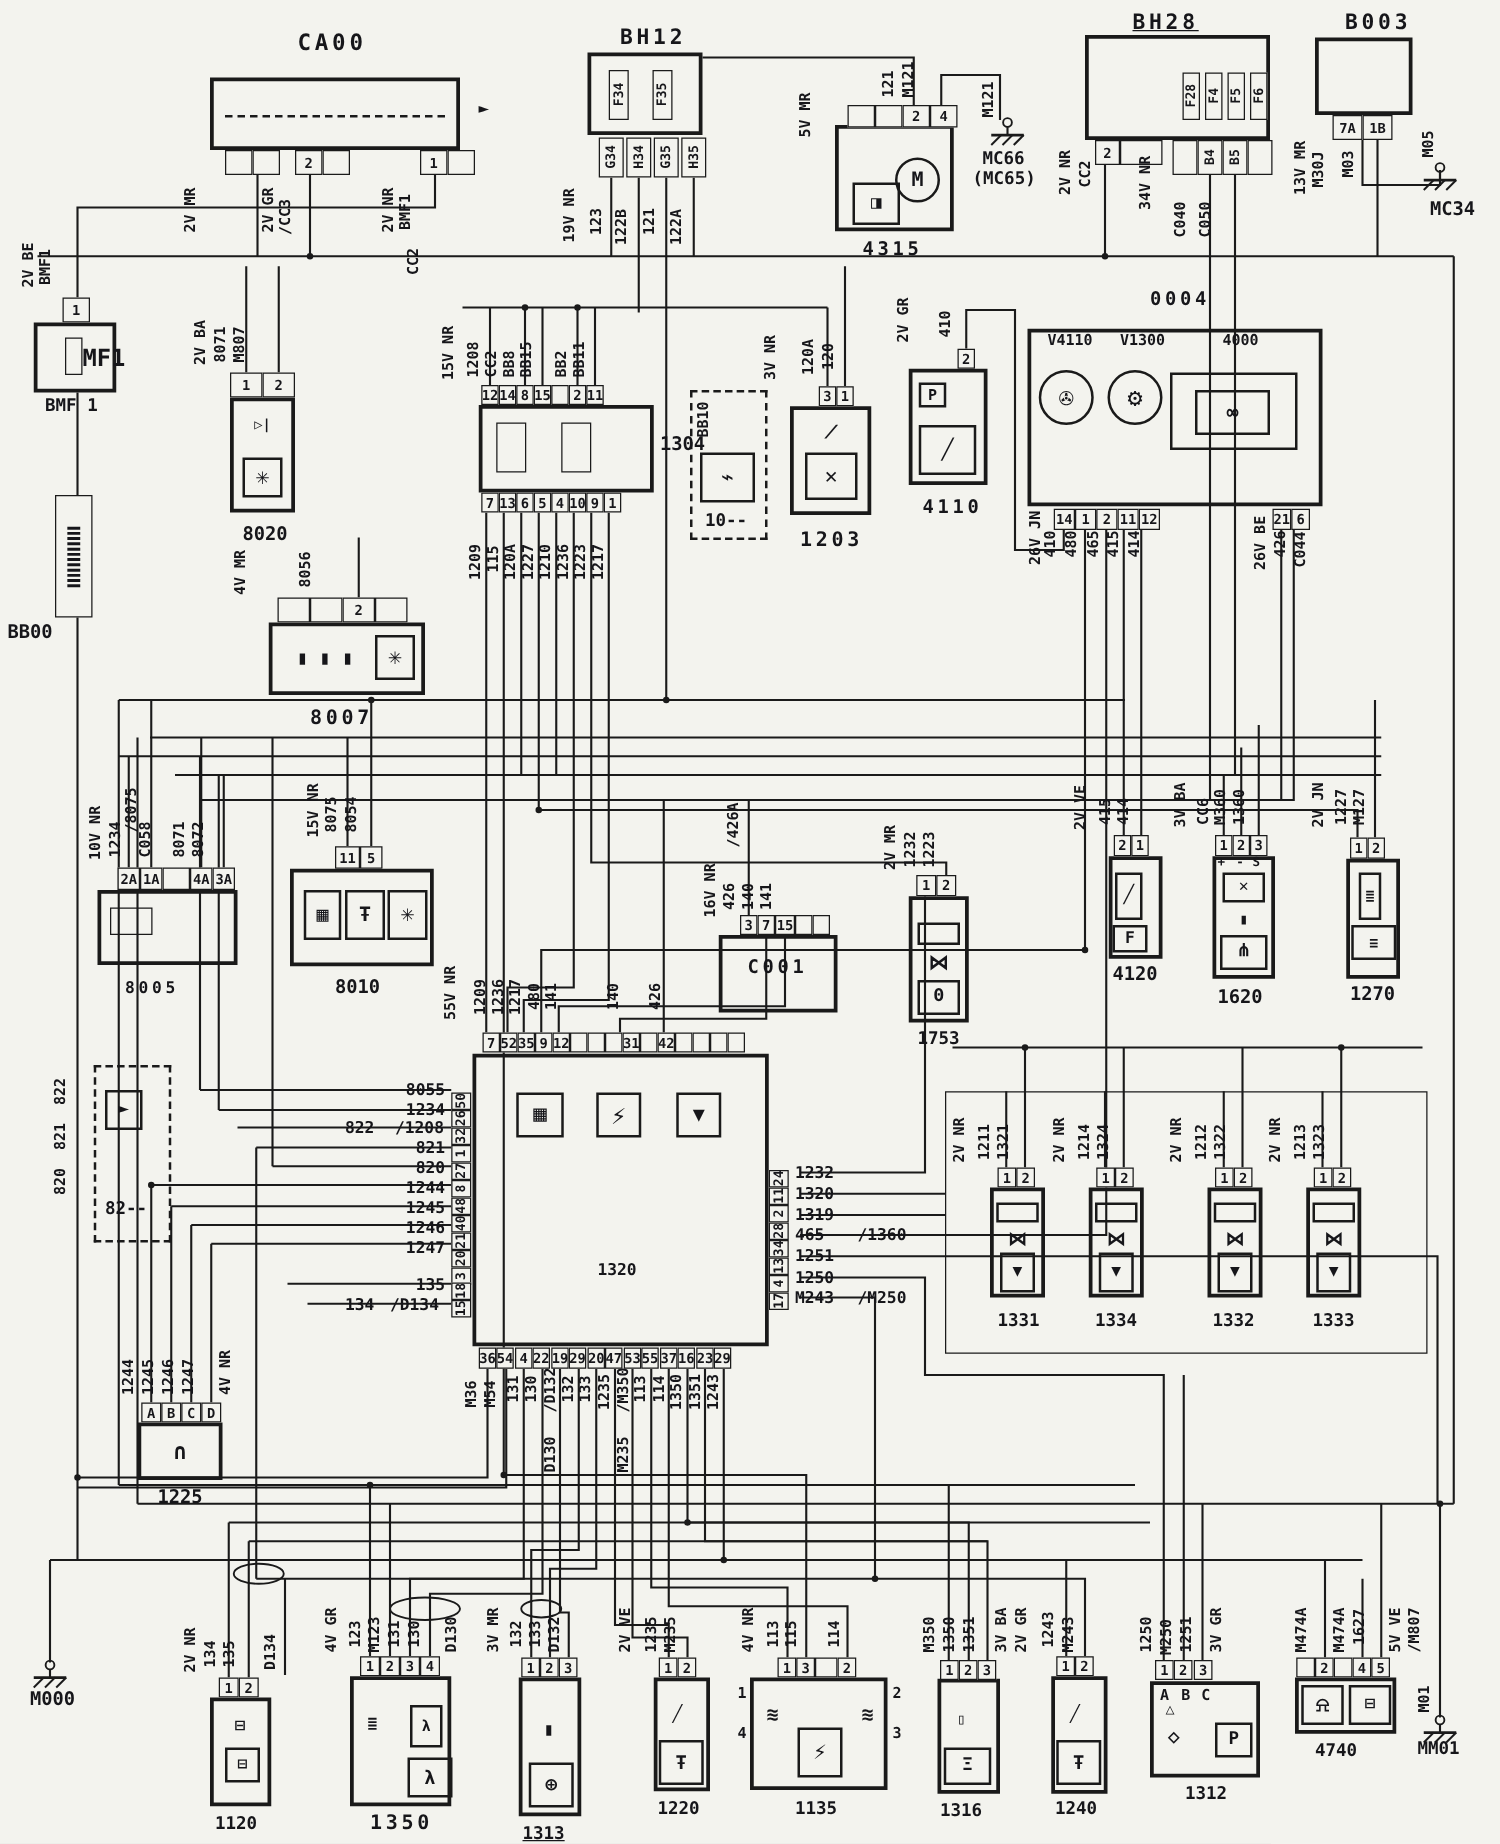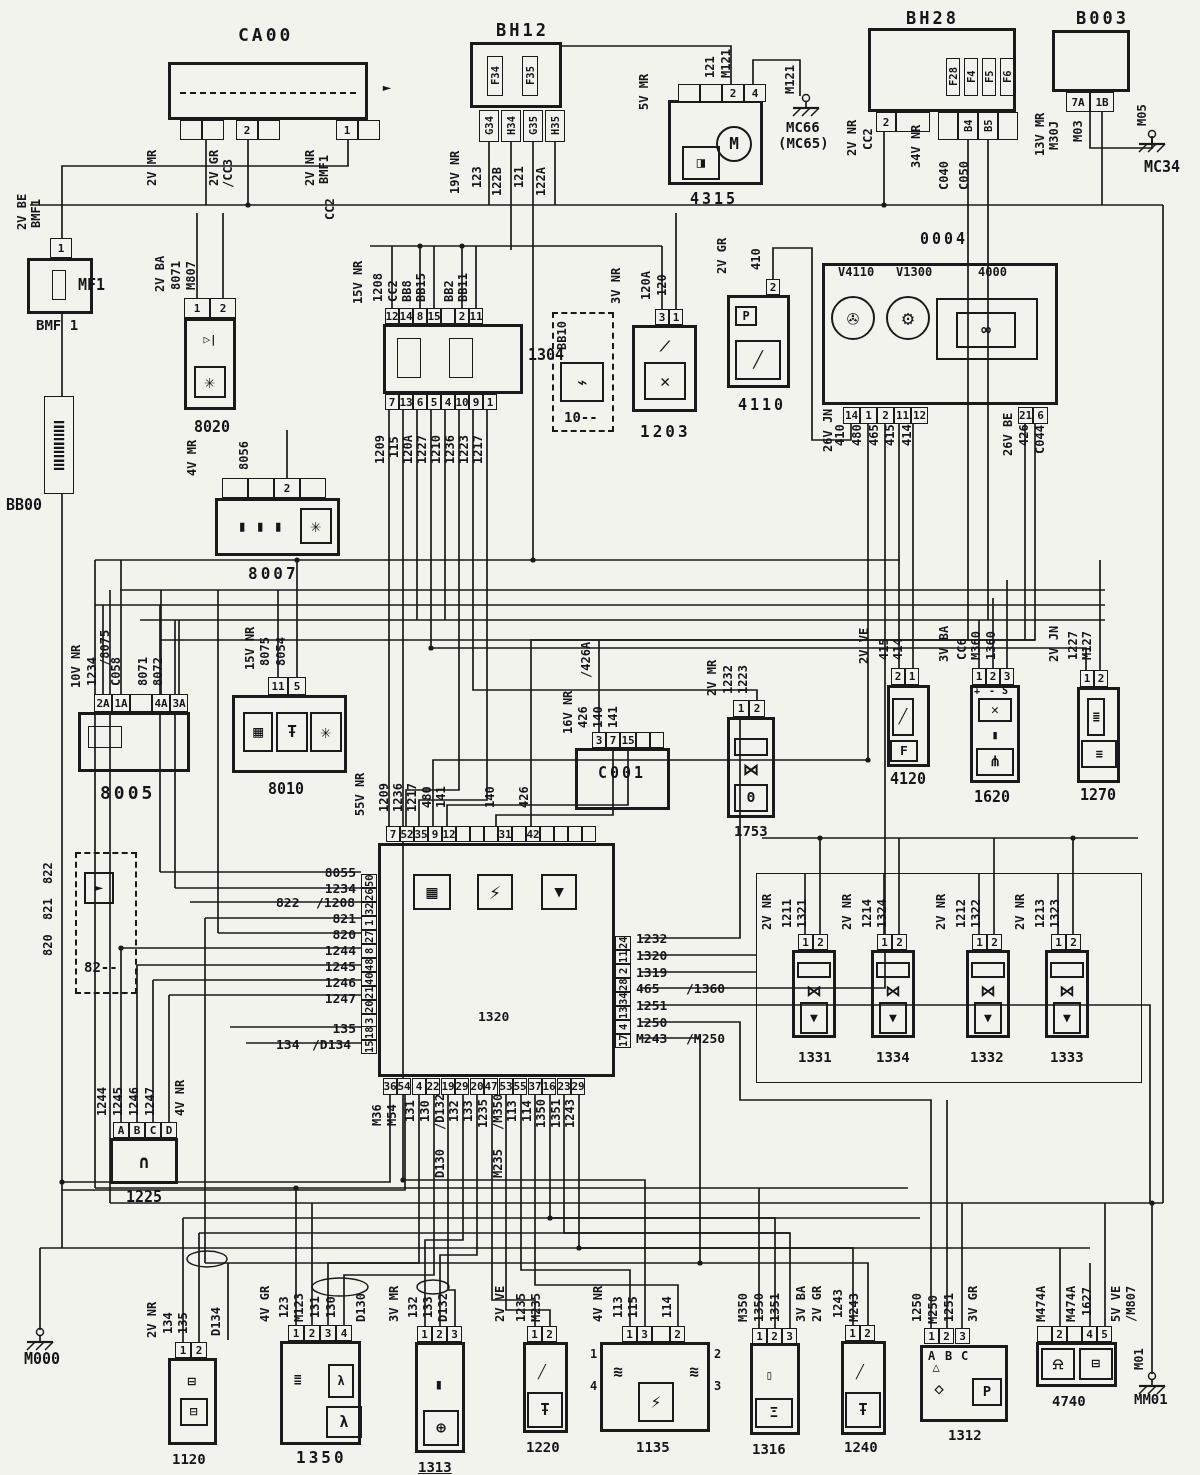--- a/index.html
+++ b/index.html
@@ -415,31 +415,31 @@
     <div class="cell" style="left: 939px; top: 1328px; width: 15px; height: 16px;">2</div>
     <div class="cell" style="left: 955px; top: 1328px; width: 15px; height: 16px;">3</div>
     <div class="cell" style="left: 1037px; top: 1326px; width: 15px; height: 16px;"></div>
     <div class="cell" style="left: 1052px; top: 1326px; width: 15px; height: 16px;">2</div>
     <div class="cell" style="left: 1067px; top: 1326px; width: 15px; height: 16px;"></div>
     <div class="cell" style="left: 1082px; top: 1326px; width: 15px; height: 16px;">4</div>
     <div class="cell" style="left: 1097px; top: 1326px; width: 15px; height: 16px;">5</div>
     <div class="txt cap" style="font-size: 18px; left: 238px; top: 26px;">CA00</div>
     <div class="txt cap" style="font-size: 17px; left: 496px; top: 22px;">BH12</div>
     <div class="txt cap" style="font-size: 15px; left: 690px; top: 192px;">4315</div>
-    <div class="txt cap" style="font-size: 17px; left: 906px; top: 10px;">BH28</div>
+    <div class="txt cap" style="font-size: 17px; left: 906px; top: 10px; text-decoration: underline;">BH28</div>
     <div class="txt cap" style="font-size: 17px; left: 1076px; top: 10px;">B003</div>
     <div class="txt" style="font-size: 14px; left: 786px; top: 120px;">MC66</div>
     <div class="txt" style="font-size: 14px; left: 778px; top: 136px;">(MC65)</div>
     <div class="txt" style="font-size: 15px; left: 1144px; top: 160px;">MC34</div>
-    <div class="txt" style="font-size: 15px; left: 78px; top: 278px;">MF1</div>
+    <div class="txt" style="font-size: 19px; left: 66px; top: 278px;">MF1</div>
     <div class="txt" style="font-size: 14px; left: 36px; top: 318px;">BMF 1</div>
     <div class="txt" style="font-size: 15px; left: 6px; top: 498px;">BB00</div>
     <div class="txt" style="font-size: 15px; left: 194px; top: 420px;">8020</div>
     <div class="txt cap" style="font-size: 16px; left: 248px; top: 566px;">8007</div>
-    <div class="txt cap" style="font-size: 18px; left: 100px; top: 784px;">8005</div>
+    <div class="txt cap" style="font-size: 13px; left: 100px; top: 784px;">8005</div>
     <div class="txt" style="font-size: 15px; left: 268px; top: 782px;">8010</div>
     <div class="txt" style="font-size: 15px; left: 528px; top: 348px;">1304</div>
     <div class="txt" style="font-size: 14px; left: 564px; top: 410px;">10--</div>
     <div class="txt cap" style="font-size: 16px; left: 640px; top: 424px;">1203</div>
     <div class="txt cap" style="font-size: 15px; left: 738px; top: 398px;">4110</div>
     <div class="txt cap" style="font-size: 15px; left: 920px; top: 232px;">0004</div>
     <div class="txt" style="font-size: 12px; left: 838px; top: 266px;">V4110</div>
     <div class="txt" style="font-size: 12px; left: 896px; top: 266px;">V1300</div>
     <div class="txt" style="font-size: 12px; left: 978px; top: 266px;">4000</div>
     <div class="txt cap" style="font-size: 15px; left: 598px; top: 766px;">C001</div>

